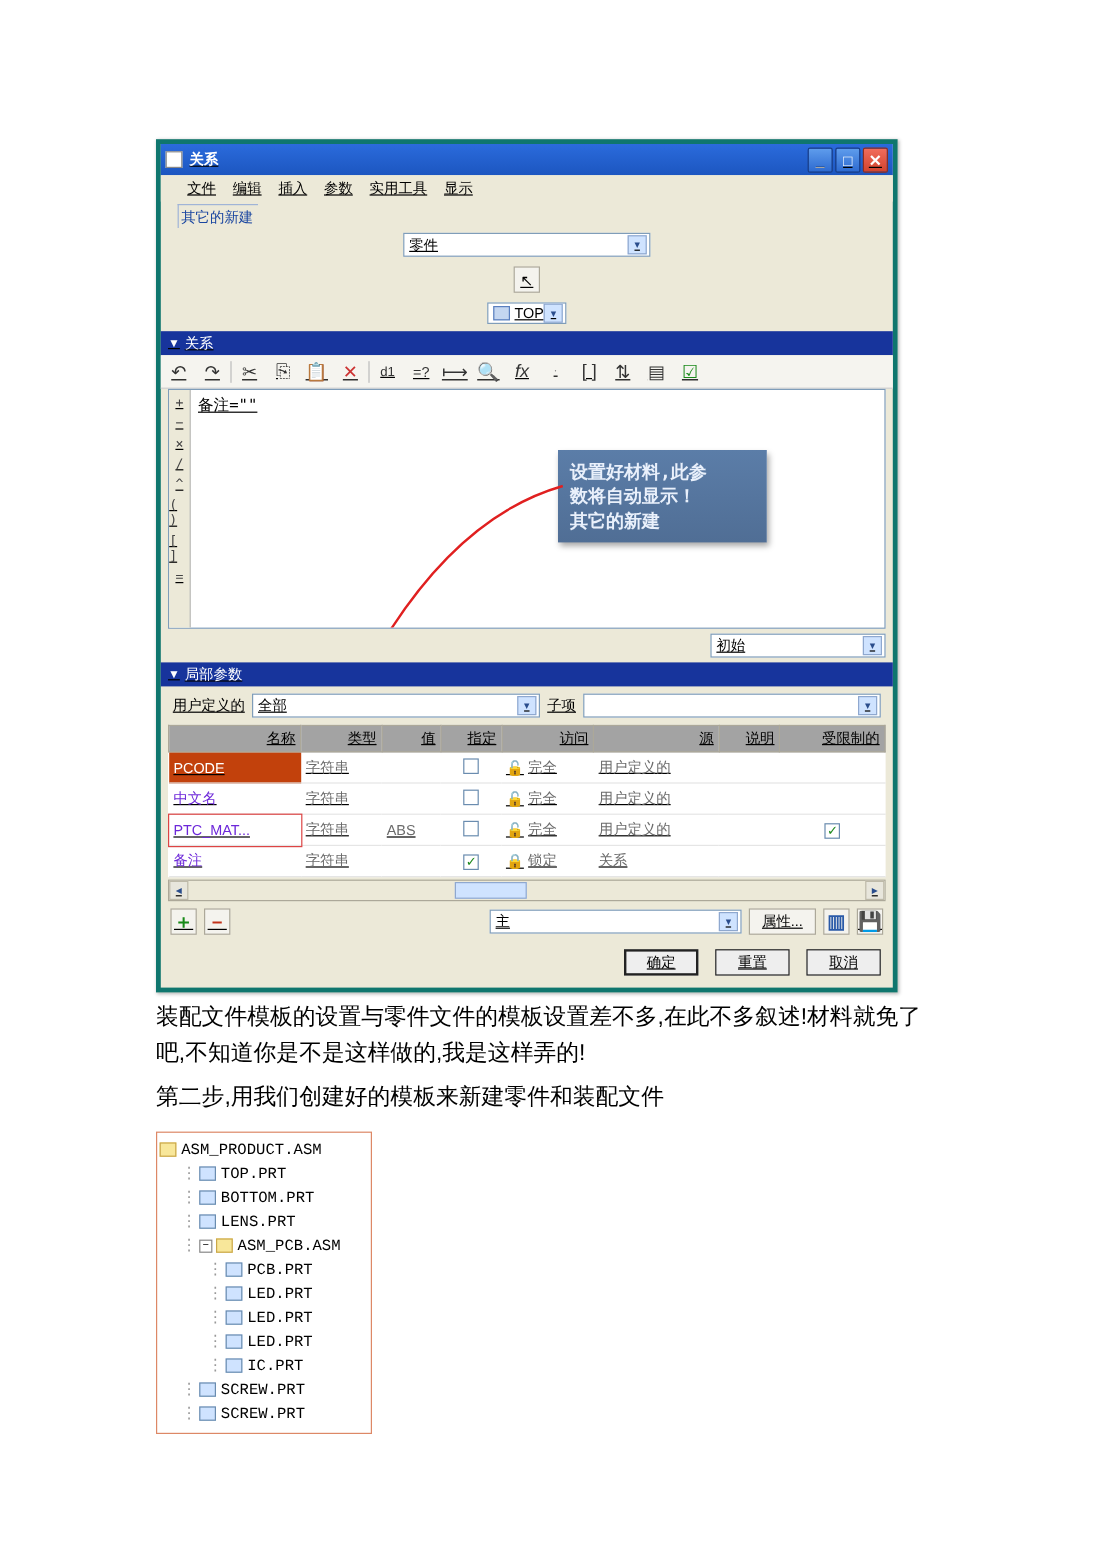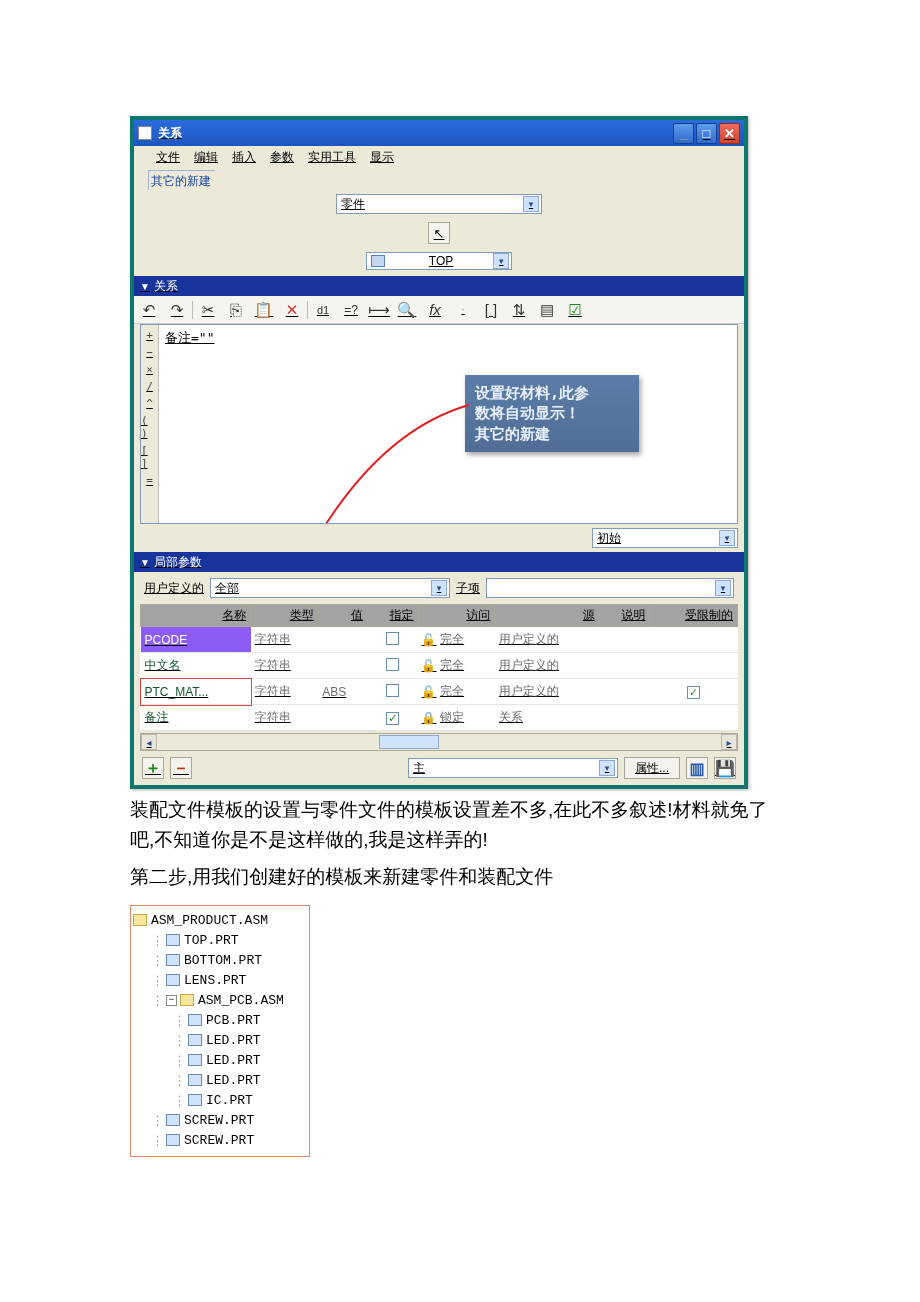--- a/index.html
+++ b/index.html
@@ -15,43 +15,43 @@
   .win-btn.close { background: linear-gradient(#f16c5b,#d2432e); border:1px solid #912d1d;}
   .menubar { height: 22px; background: #ece9d8; display: flex; align-items: center; padding: 0 22px; gap: 14px; }
   .menu-item { cursor: default; }
   .search-scope { padding: 2px 10px 0 14px; font-size: 12px; }
   .search-scope-label { color:#1a46a0; border-top:1px solid #a0b4d7; border-left:1px solid #a0b4d7; padding:2px 4px 0 2px; display:inline-block;}
   .scope-row { padding: 4px 10px 6px 10px; display:flex; align-items:center; gap:8px;flex-direction:column;}
   .dropdown { height:20px;border:1px solid #7f9db9;background:#fff;display:flex;align-items:center;padding:0 2px 0 4px;font-size:12px;}
   .dd-arrow { margin-left:auto;width:16px;height:16px;background:#cfe3ff;border:1px solid #8fa8cf;display:flex;align-items:center;justify-content:center;font-size:9px;color:#2a4d8c;}
   .scope-dd1 { width: 206px; }
   .scope-arrow-btn { width:22px;height:22px;border:1px solid #aca899;background:#f4f3ee;display:flex;align-items:center;justify-content:center;font-size:13px;}
-  .scope-dd2 { flex:1;gap:40px; }
+  .scope-dd2 { flex:1; }
   .scope-dd2 .folder-ic { width:14px;height:12px;background:#c4d6f0;border:1px solid #5a7fbf;margin-right:4px;}
   .section-header { height:20px;background:#17349c;color:#fff;display:flex;align-items:center;padding:0 6px;font-weight:normal;}
   .section-header .tri { margin-right:4px;font-size:10px;}
   .toolbar { height:28px;background:#f5f4ef;border-bottom:1px solid #ccc;display:flex;align-items:center;padding:0 6px;gap:10px;font-size:16px;color:#333;}
   .toolbar .sep { width:1px;height:18px;background:#bbb;margin:0 -4px;}
   .tb-ic { width:18px;height:18px;display:flex;align-items:center;justify-content:center;font-size:15px;}
   .rel-body { display:flex;background:#fff;border:1px solid #7f9db9;margin:0 6px;height:200px;position:relative;}
   .rel-gutter { width:18px;background:#ece9d8;border-right:1px solid #bbb;display:flex;flex-direction:column;align-items:center;padding:4px 0;gap:4px;color:#444;font-size:11px;font-family:monospace;}
   .rel-text { flex:1;padding:4px 6px;font-family:"SimSun",monospace;font-size:13px;position:relative;}
   .callout { position:absolute;left:306px;top:50px;width:174px;padding:8px 10px;background:linear-gradient(#5b7da8,#506e95);color:#e9f0fb;font-size:15px;font-weight:bold;line-height:1.35;box-shadow:2px 3px 5px rgba(0,0,0,.35);}
   .arrow-svg { position:absolute;left:0;top:0;width:100%;height:100%;pointer-events:none;}
   .initial-row { padding:4px 6px;display:flex;justify-content:flex-end;align-items:center;gap:0;}
   .initial-dd { width:146px;height:20px;}
   .filter-row { padding:6px 10px;display:flex;align-items:center;gap:6px;}
   .filter-row .lbl { white-space:nowrap;}
   .filter-dd1 { width:240px;}
   .filter-dd2 { flex:1;}
   .param-table { width:calc(100% - 12px);margin:0 6px;border-collapse:collapse;background:#fff;font-size:12px;}
   .param-table th { background:#a3a3a3;border:1px solid #aca899;padding:2px 4px;text-align:right;font-weight:normal;height:18px;}
   .param-table td { border-bottom:1px solid #e5e5e5;padding:4px 4px;height:26px;color:#6b6b6b;}
-  .param-table td.name-cell { color:#14532d;}
-  .param-table tr.sel td.name-cell { background:#8b5cf6;color:#fff;}
+  .param-table td.name-cell { color:#6d28d9;}
+  .param-table tr.sel td.name-cell { background:#c2410c;color:#fff;}
   .param-table tr.hl td.name-cell { outline:1px solid #d44;}
   .cbx { width:13px;height:13px;border:1px solid #6a8caf;background:#fff;display:inline-flex;align-items:center;justify-content:center;font-size:11px;color:#1f8a1f;}
   .access-cell { display:flex;align-items:center;gap:4px;}
   .lock-ic { width:14px;height:14px;display:flex;align-items:center;justify-content:center;font-size:12px;}
   .hscroll { height:18px;margin:2px 6px 0;background:#ece9d8;border:1px solid #aca899;display:flex;align-items:center;position:relative;}
   .hscroll .lar,.hscroll .rar{width:16px;height:16px;background:#e8e6dc;border:1px solid #bdb9a8;display:flex;align-items:center;justify-content:center;font-size:10px;color:#2a4d8c;}
   .hscroll .rar{margin-left:auto;}
   .hscroll .thumb{position:absolute;left:40%;width:60px;height:14px;background:#cfe3ff;border:1px solid #8fa8cf;}
   .bottom-row { padding:6px 8px;display:flex;align-items:center;gap:6px;}
   .sq-btn { width:22px;height:22px;border:1px solid #aca899;background:#f4f3ee;display:flex;align-items:center;justify-content:center;font-size:16px;font-weight:bold;}
@@ -257,20 +257,31 @@
       <div class="dropdown" style="width:210px;">
         <span>主</span>
         <span class="dd-arrow">▾</span>
       </div>
       <div class="btn">
           <span>属性...</span>
         </div>
       <div class="sq-btn" style="color:#2a5aa8;">▥</div>
       <div class="sq-btn">💾</div>
     </div>
+    <div class="dlg-btns">
+      <div class="btn-main" style="border:2px solid #222;">
+          <span>确定</span>
+        </div>
+      <div class="btn-main">
+          <span>重置</span>
+        </div>
+      <div class="btn-main">
+          <span>取消</span>
+        </div>
+    </div>
   </div>
 
   <p class="body-text">装配文件模板的设置与零件文件的模板设置差不多,在此不多叙述!材料就免了吧,不知道你是不是这样做的,我是这样弄的!</p>
   <p class="body-text">第二步,用我们创建好的模板来新建零件和装配文件</p>
 
   <div class="tree-box" id="tree">
       <div class="tree-row tree-indent0">
         <span class="tree-ic asm"></span>
         <span>ASM_PRODUCT.ASM</span>
       </div>

